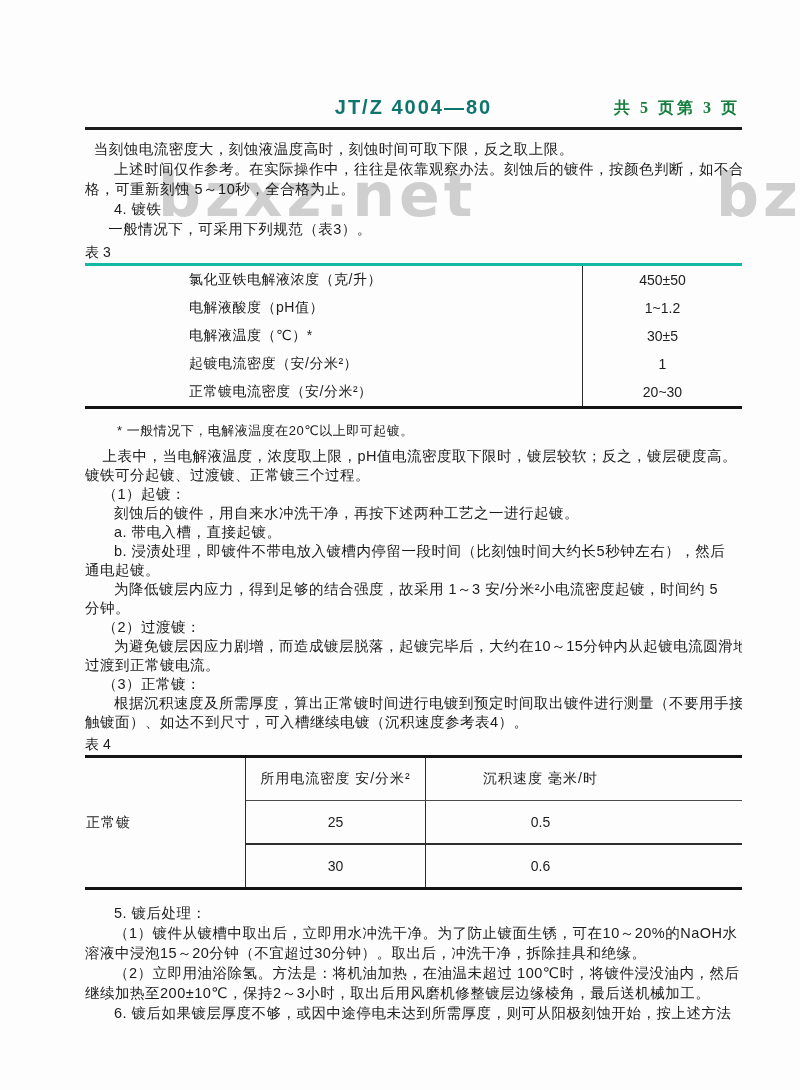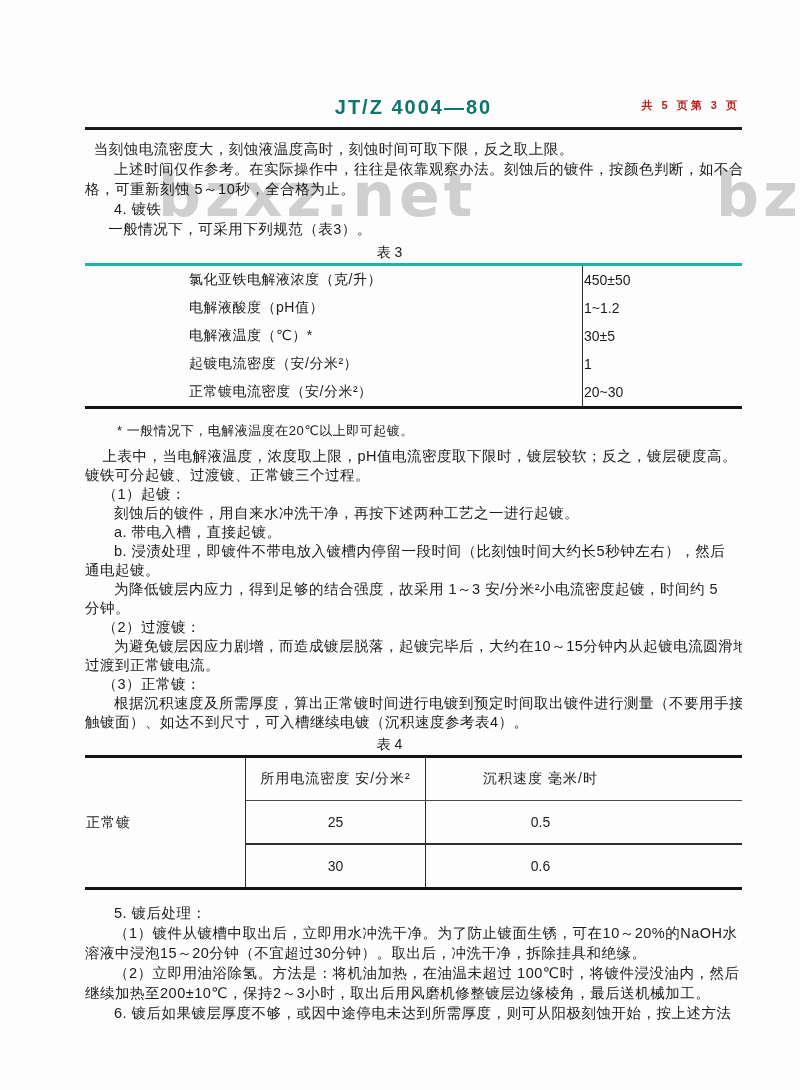--- a/index.html
+++ b/index.html
@@ -36,57 +36,58 @@
     margin-top:96px;
     height:20px;
   }
   .doc-number{
     position:absolute;left:0;right:0;text-align:center;
     font-size:20px;font-weight:bold;letter-spacing:2px;
     color:#0f766e;
   }
   .page-info{
     position:absolute;right:2px;top:2px;
-    font-size:11px;letter-spacing:3px;color:#b91c1c;
+    font-size:16px;letter-spacing:3px;color:#15803d;
     font-weight:bold;
+    font-family:Liberation Serif, serif;
   }
   .header-rule{
     margin-top:11px;
     border-top:3px solid #1c1c1c;
     height:0;
   }
   .lines{font-size:14.5px;}
   .lines .line{
     white-space:nowrap;
     overflow:hidden;
     letter-spacing:.5px;
   }
   .g1{margin-top:9px;line-height:20px;}
   .g2{margin-top:7px;line-height:19px;}
   .g3{margin-top:13px;line-height:20px;}
   .table-caption{
-    text-align:center;
+    text-align:left;
     padding-right:48px;
     font-size:14px;
     height:18px;line-height:18px;
     color:#1b1b1b;
   }
   .cap3{margin-top:4px;}
   .cap4{margin-top:3px;}
   table{
     width:100%;
     border-collapse:collapse;
     table-layout:fixed;
     font-size:14px;
     color:#1c1c1c;
   }
   .tbl3{margin-top:2px;border-top:3px solid #14b8a6;border-bottom:3px solid #151515;}
   .tbl3 td{height:26px;vertical-align:middle;}
   .tbl3 .lbl{width:392px;padding-left:104px;border-right:1px solid #2b2b2b;letter-spacing:.5px;}
-  .tbl3 .val{}
+  .tbl3 .val{text-align:center;}
   .footnote{
     margin-top:13px;
     padding-left:32px;
     font-size:13px;
     height:18px;line-height:18px;
     letter-spacing:.5px;
   }
   .tbl4{margin-top:2px;border-top:3px solid #151515;border-bottom:3px solid #151515;}
   .tbl4 th,.tbl4 td{font-weight:normal;vertical-align:middle;}
   .tbl4 .rowlabel{width:158px;border-right:1px solid #2b2b2b;text-align:left;letter-spacing:1px;}

